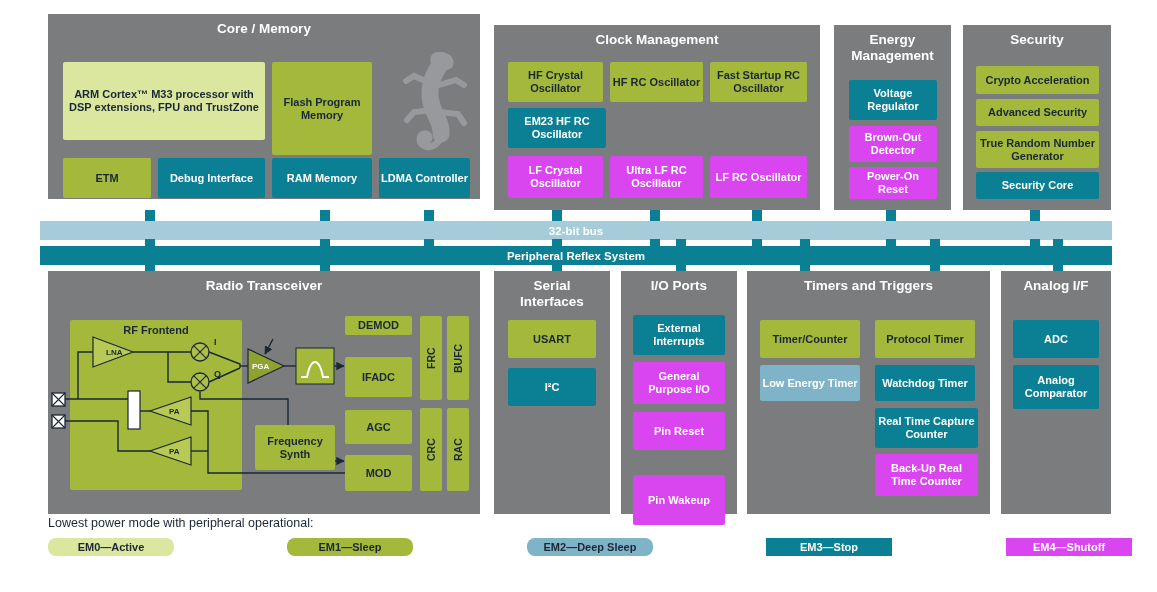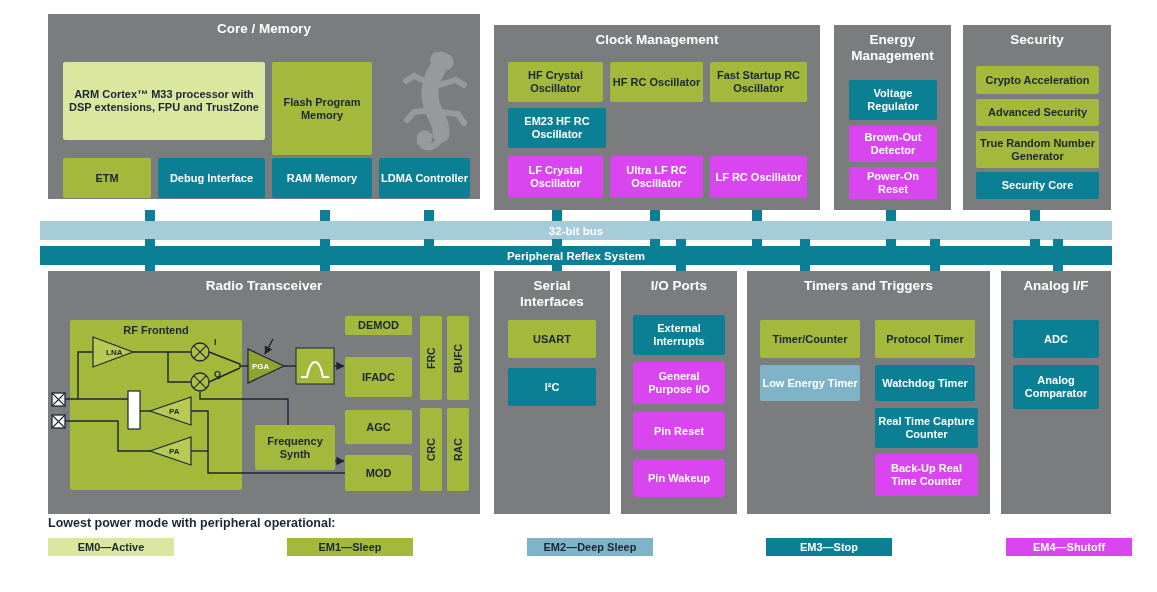--- a/index.html
+++ b/index.html
@@ -20,23 +20,23 @@
   .bus{position:absolute;display:flex;align-items:center;justify-content:center;
        color:#fff;font-weight:bold;font-size:11.5px;}
   .bus32{background:#a6ccd9;}
   .prs{background:#0b8095;}
   .stub{position:absolute;width:10px;background:#0b8095;}
   .overlay{position:absolute;pointer-events:none;}
   .overlay text{font-family:"Liberation Sans",sans-serif;font-weight:bold;}
   .rf-label{position:absolute;text-align:center;font-weight:bold;font-size:11px;color:#1b2735;}
   .chip{position:absolute;width:126px;height:18px;display:flex;align-items:center;
         justify-content:center;font-weight:bold;font-size:11px;}
-  .chip-dark{color:#1b2735;}
+  .chip-dark{color:#1b2735;border-radius:8px;}
   .chip-light{color:#ffffff;}
-  .legend-caption{position:absolute;font-weight:bold;font-size:12.5px;color:#1b2735;}
+  .legend-caption{position:absolute;font-weight:normal;font-size:12.5px;color:#1b2735;}
 </style>
 </head>
 <body>
 
 <div class="stage">
 
   <div class="panel" style="left:48px;top:14px;width:432px;height:185px">
     <div class="panel-title">Core / Memory</div>
   </div>
   <div class="panel" style="left:494px;top:25px;width:326px;height:185px">
@@ -204,21 +204,21 @@
     <text x="166" y="74" font-size="9" fill="#1b2735">I</text>
     <text x="166" y="106" font-size="9" fill="#1b2735">Q</text>
   </svg>
 
   <div class="blk em1" style="left:508px;top:320px;width:88px;height:38px">USART</div>
   <div class="blk em3" style="left:508px;top:368px;width:88px;height:38px">I²C</div>
 
   <div class="blk em3" style="left:633px;top:315px;width:92px;height:40px">External Interrupts</div>
   <div class="blk em4" style="left:633px;top:362px;width:92px;height:42px">General Purpose I/O</div>
   <div class="blk em4" style="left:633px;top:412px;width:92px;height:38px">Pin Reset</div>
-  <div class="blk em4" style="left:633px;top:459px;width:92px;height:38px">Pin Wakeup</div>
+  <div class="blk em4" style="left:633px;top:475px;width:92px;height:50px">Pin Wakeup</div>
 
   <div class="blk em1" style="left:760px;top:320px;width:100px;height:38px">Timer/Counter</div>
   <div class="blk em1" style="left:875px;top:320px;width:100px;height:38px">Protocol Timer</div>
   <div class="blk em2" style="left:760px;top:365px;width:100px;height:36px">Low Energy Timer</div>
   <div class="blk em3" style="left:875px;top:365px;width:100px;height:36px">Watchdog Timer</div>
   <div class="blk em3" style="left:875px;top:408px;width:103px;height:40px">Real Time Capture Counter</div>
   <div class="blk em4" style="left:875px;top:454px;width:103px;height:42px">Back-Up Real Time Counter</div>
 
   <div class="blk em3" style="left:1013px;top:320px;width:86px;height:38px">ADC</div>
   <div class="blk em3" style="left:1013px;top:365px;width:86px;height:44px">Analog Comparator</div>

